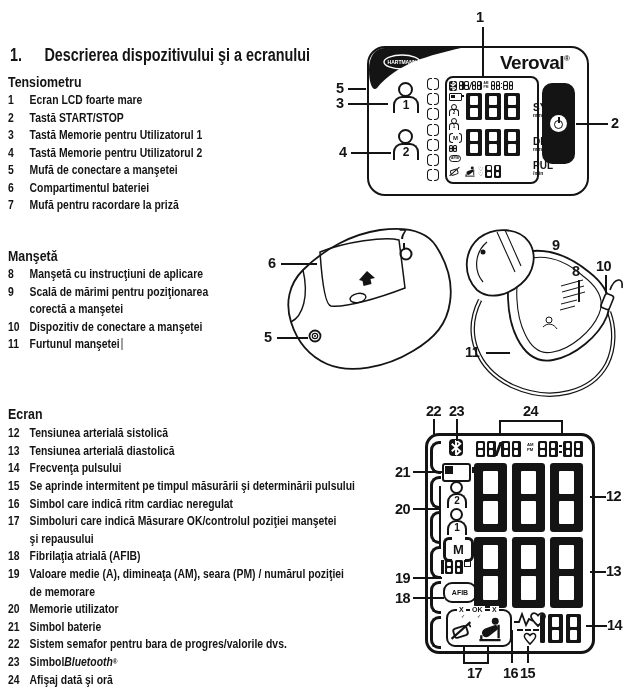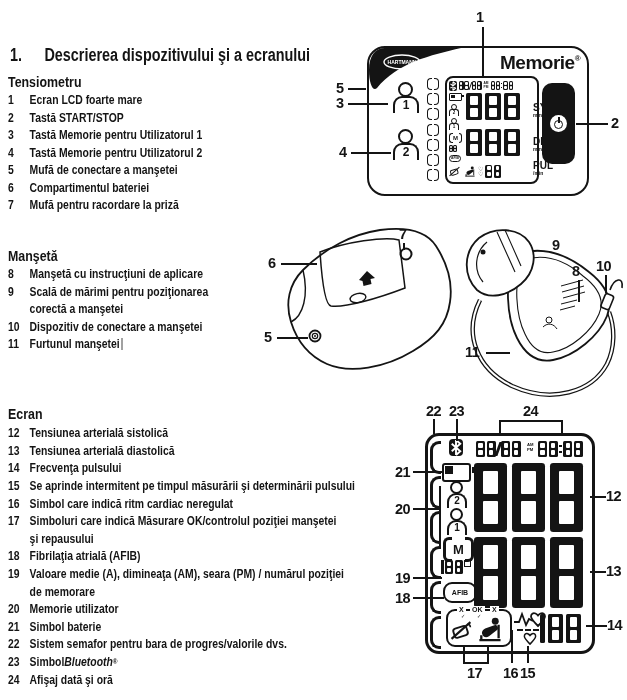--- a/index.html
+++ b/index.html
@@ -163,21 +163,21 @@
 
   <div class="a" style="left:367px;top:46px;width:222px;height:150px">
     <div class="a" style="left:0;top:0;right:0;bottom:0;border:2.5px solid #141414;border-radius:18px;background:#fff"></div>
     <svg class="a" style="left:2px;top:2px" width="92" height="44" viewBox="0 0 92 44">
       <path d="M16,0 H92 C62,7 28,15 8,40 C4,44 0,36 0,22 C0,8 6,0 16,0 Z" fill="#141414"></path>
       <ellipse cx="33" cy="14" rx="18" ry="7" fill="none" stroke="#fff" stroke-width="1.4"></ellipse>
       <text x="33" y="16.2" text-anchor="middle" font-size="5" font-weight="bold" fill="#fff" font-family="Liberation Sans">HARTMANN</text>
       <circle cx="33" cy="25" r="2" fill="none" stroke="#fff" stroke-width="0.9"></circle>
     </svg>
     <div class="a" style="left:133px;top:6px;font-weight:bold;font-size:19px;letter-spacing:-0.5px">
-      <span>Memorie</span><span style="font-size:8px;vertical-align:8px">®</span>
+      <span>Veroval</span><span style="font-size:8px;vertical-align:8px">®</span>
     </div>
 
     <div class="a" style="left:26px;top:36px;width:24px">
       <div class="phead" style="width:11px;height:11px"></div>
       <div class="pbody" style="width:22px;height:15px;font-size:12px;line-height:14px">1</div>
     </div>
     <div class="a" style="left:26px;top:83px;width:24px">
       <div class="phead" style="width:11px;height:11px"></div>
       <div class="pbody" style="width:22px;height:15px;font-size:12px;line-height:14px">2</div>
     </div>

